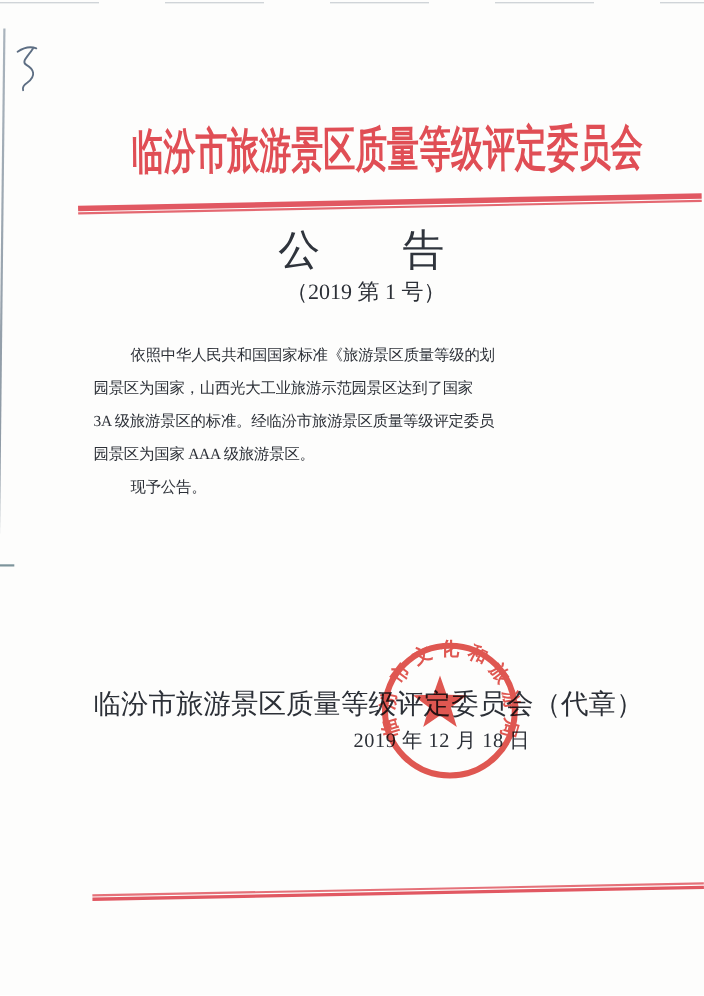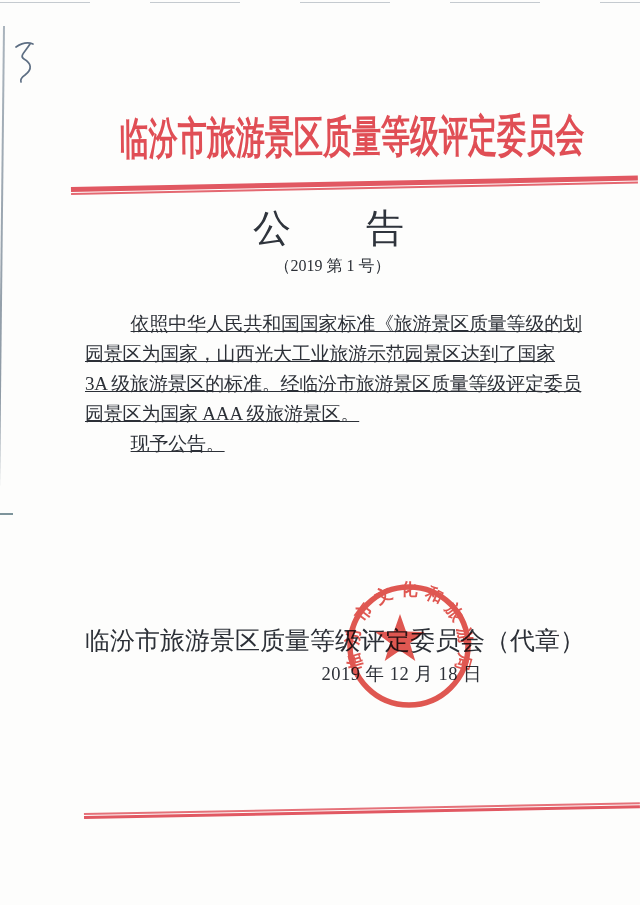--- a/index.html
+++ b/index.html
@@ -61,34 +61,33 @@
     position: absolute; top: 208px; left: 0; width: 100%;
     display: flex; justify-content: center; gap: 74px;
     padding-left: 18px; box-sizing: border-box;
     font-size: 38px; line-height: 40px; font-weight: 500;
     color: var(--ink_dark, #2f343c);
     letter-spacing: 1px;
   }
   .doc-number {
     position: absolute; top: 255px; left: 0; width: 100%;
     text-align: center; padding-left: 25px; box-sizing: border-box;
-    font-size: 16px; line-height: 22px;
+    font-size: 20px; line-height: 22px;
     color: var(--ink, #2c3037);
   }
 
   
   .body-block {
     position: absolute; top: 309px; left: 85px; width: 478px;
     color: var(--ink, #2c3037);
   }
   .line {
-    font-size: 19px; line-height: 30px;
+    font-size: 14px; line-height: 30px;
     letter-spacing: -0.2px;
     white-space: nowrap;
-    text-decoration: underline;
   }
   .line.indent { text-indent: 2.4em; }
 
   
   .signature {
     position: absolute; top: 630px; left: 85px; width: 475px;
     text-align: right; white-space: nowrap;
     font-size: 25px; line-height: 22px;
     color: var(--ink, #2c3037);
   }

